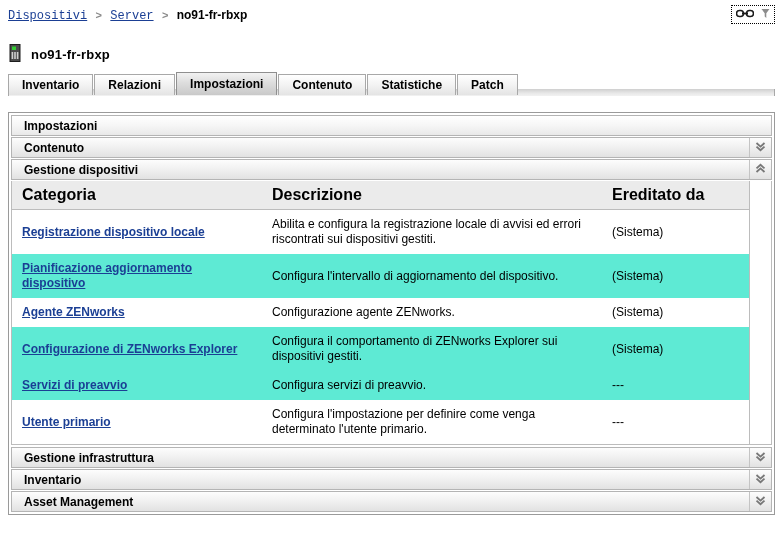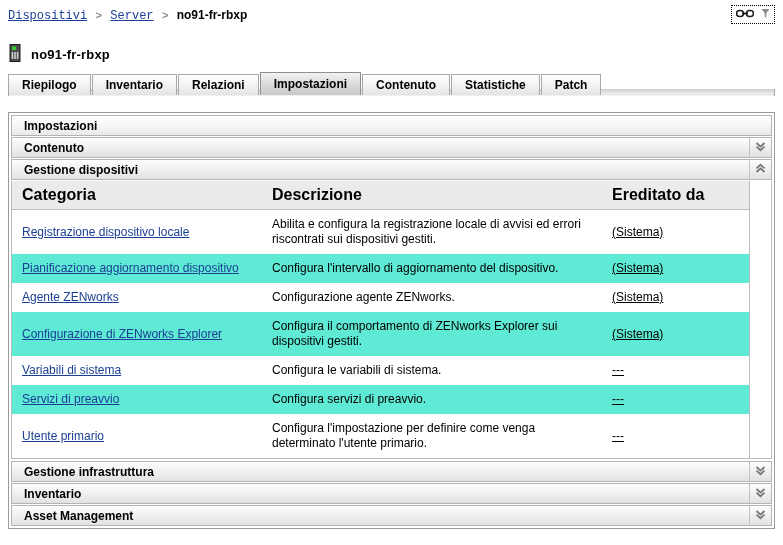--- a/index.html
+++ b/index.html
@@ -212,22 +212,23 @@
     background: #5eead4;
   }
   .col-cat { width: 250px; }
   .col-desc { width: 340px; }
   .col-inh { width: auto; }
 
   .cat-link {
     color: #1b3f94;
     text-decoration: underline;
     cursor: pointer;
-  }
-  .inh-value { white-space: nowrap; text-decoration: underline; }
+    font-weight: bold;
+  }
+  .inh-value { white-space: nowrap; }
 </style>
 </head>
 <body>
 
 <div class="breadcrumb">
   <span class="crumb-link">Dispositivi</span>
   <span class="crumb-sep">&gt;</span>
   <span class="crumb-link">Server</span>
   <span class="crumb-sep">&gt;</span>
   <span class="crumb-current">no91-fr-rbxp</span>
@@ -256,21 +257,20 @@
       <rect x="2.6" y="8" width="1.6" height="7" fill="#cfcfcf"></rect>
       <rect x="5.2" y="8" width="1.6" height="7" fill="#cfcfcf"></rect>
       <rect x="7.8" y="8" width="1.6" height="7" fill="#cfcfcf"></rect>
     </svg>
   </span>
   <span class="page-title">no91-fr-rbxp</span>
 </div>
 
 <div class="tab-underline"></div>
 <div class="tabbar">
-  <div class="tab">Riepilogo</div>
   <div class="tab">Inventario</div>
   <div class="tab">Relazioni</div>
   <div class="tab active">Impostazioni</div>
   <div class="tab">Contenuto</div>
   <div class="tab">Statistiche</div>
   <div class="tab">Patch</div>
   <div class="tabbar-filler"></div>
 </div>
 
 <div class="panel">
@@ -328,25 +328,20 @@
             <tr>
               <td><span class="cat-link">Agente ZENworks</span></td>
               <td>Configurazione agente ZENworks.</td>
               <td class="inh-value">(Sistema)</td>
             </tr>
             <tr class="alt">
               <td><span class="cat-link">Configurazione di ZENworks Explorer</span></td>
               <td>Configura il comportamento di ZENworks Explorer sui dispositivi gestiti.</td>
               <td class="inh-value">(Sistema)</td>
             </tr>
-            <tr>
-              <td><span class="cat-link">Variabili di sistema</span></td>
-              <td>Configura le variabili di sistema.</td>
-              <td class="inh-value">---</td>
-            </tr>
             <tr class="alt">
               <td><span class="cat-link">Servizi di preavvio</span></td>
               <td>Configura servizi di preavvio.</td>
               <td class="inh-value">---</td>
             </tr>
             <tr>
               <td><span class="cat-link">Utente primario</span></td>
               <td>Configura l'impostazione per definire come venga determinato l'utente primario.</td>
               <td class="inh-value">---</td>
             </tr>

